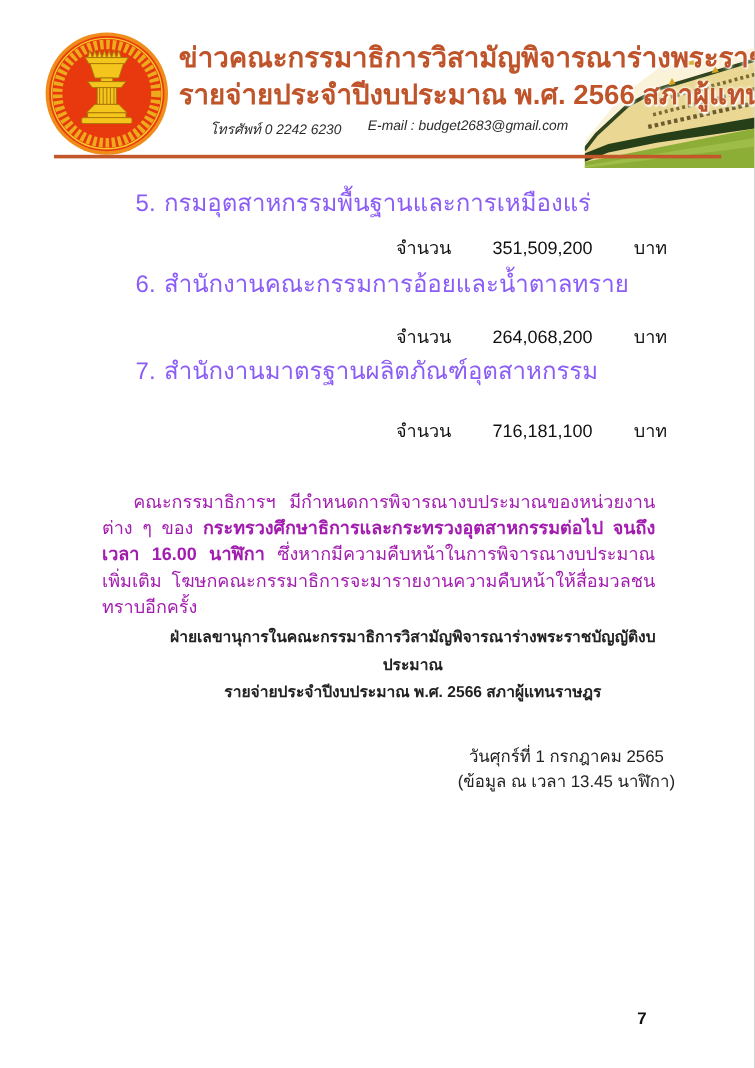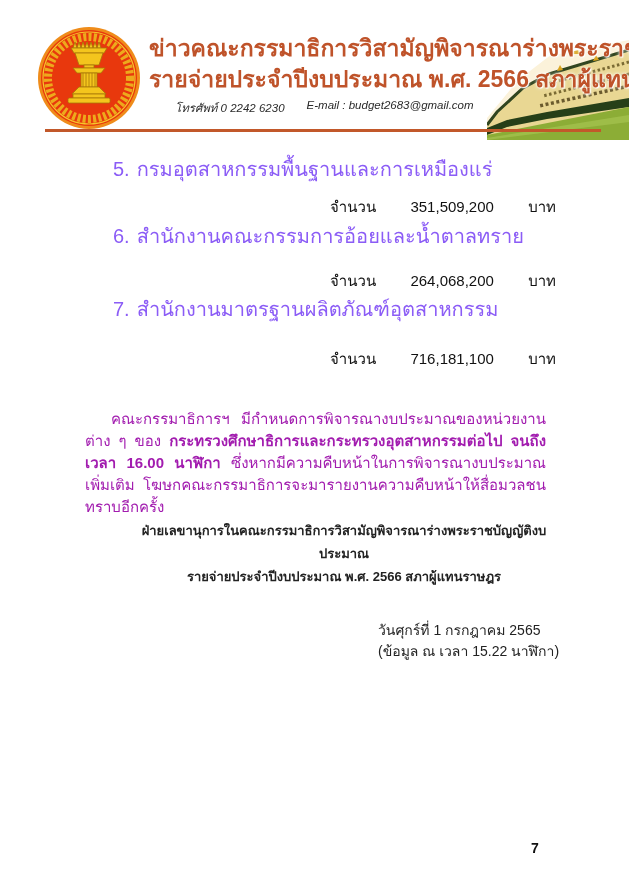--- a/index.html
+++ b/index.html
@@ -60,21 +60,21 @@
   }
   .body-paragraph .bold{font-weight:bold;}
   
   .signature{
     position:absolute;left:138px;top:519px;width:412px;
     text-align:center;font-size:13px;font-weight:bold;line-height:23px;color:#222;
   }
   
   .date-block{
     position:absolute;left:378px;top:620px;width:188px;
-    text-align:left;font-size:14px;line-height:21px;color:#222;
+    text-align:center;font-size:14px;line-height:21px;color:#222;
   }
   
   .page-number{
     position:absolute;left:531px;top:840px;
     font-size:14px;font-weight:bold;color:#111;
   }
 </style>
 </head>
 <body>
 
@@ -162,18 +162,18 @@
     <span>ซึ่งหากมีความคืบหน้าในการพิจารณางบประมาณเพิ่มเติม โฆษกคณะกรรมาธิการจะมารายงานความคืบหน้าให้สื่อมวลชนทราบอีกครั้ง</span>
   </div>
 
   <div class="signature">
     <div>ฝ่ายเลขานุการในคณะกรรมาธิการวิสามัญพิจารณาร่างพระราชบัญญัติงบประมาณ</div>
     <div>รายจ่ายประจำปีงบประมาณ พ.ศ. 2566 สภาผู้แทนราษฎร</div>
   </div>
 
   <div class="date-block">
     <div>วันศุกร์ที่ 1 กรกฎาคม 2565</div>
-    <div>(ข้อมูล ณ เวลา 15.22 นาฬิกา)</div>
+    <div>(ข้อมูล ณ เวลา 13.45 นาฬิกา)</div>
   </div>
 
   <div class="page-number">7</div>
 
 </div>
 
 </body></html>

